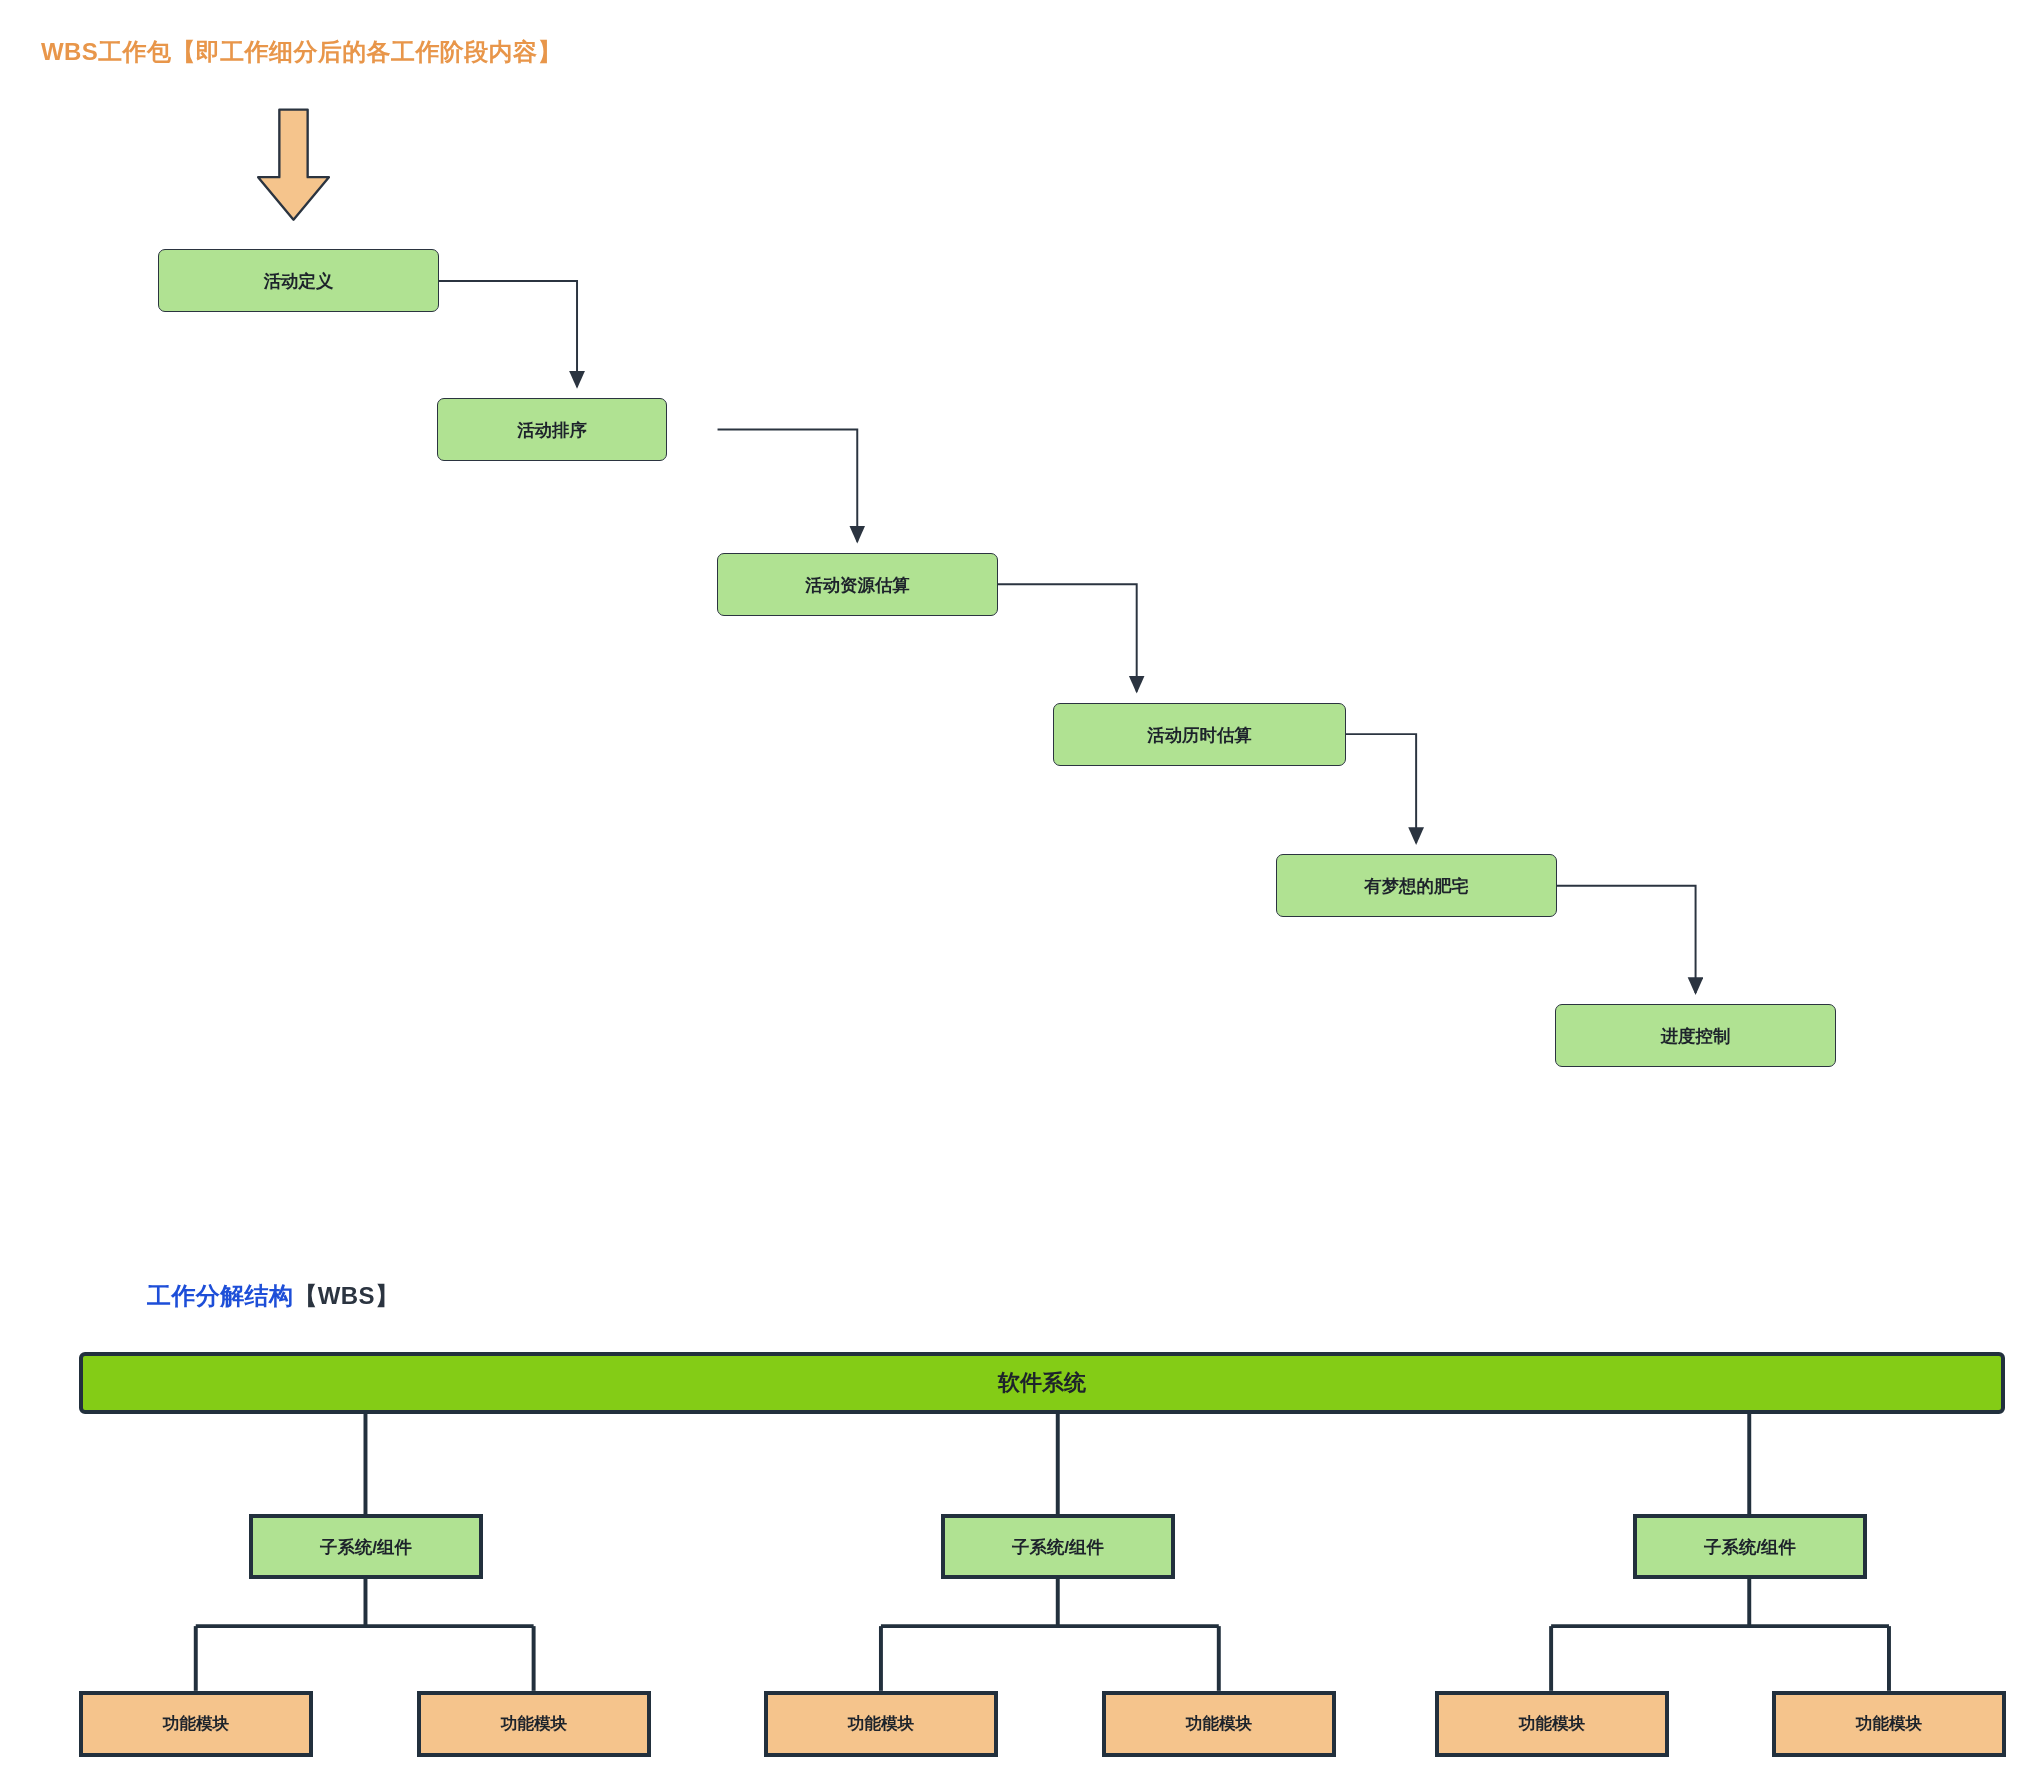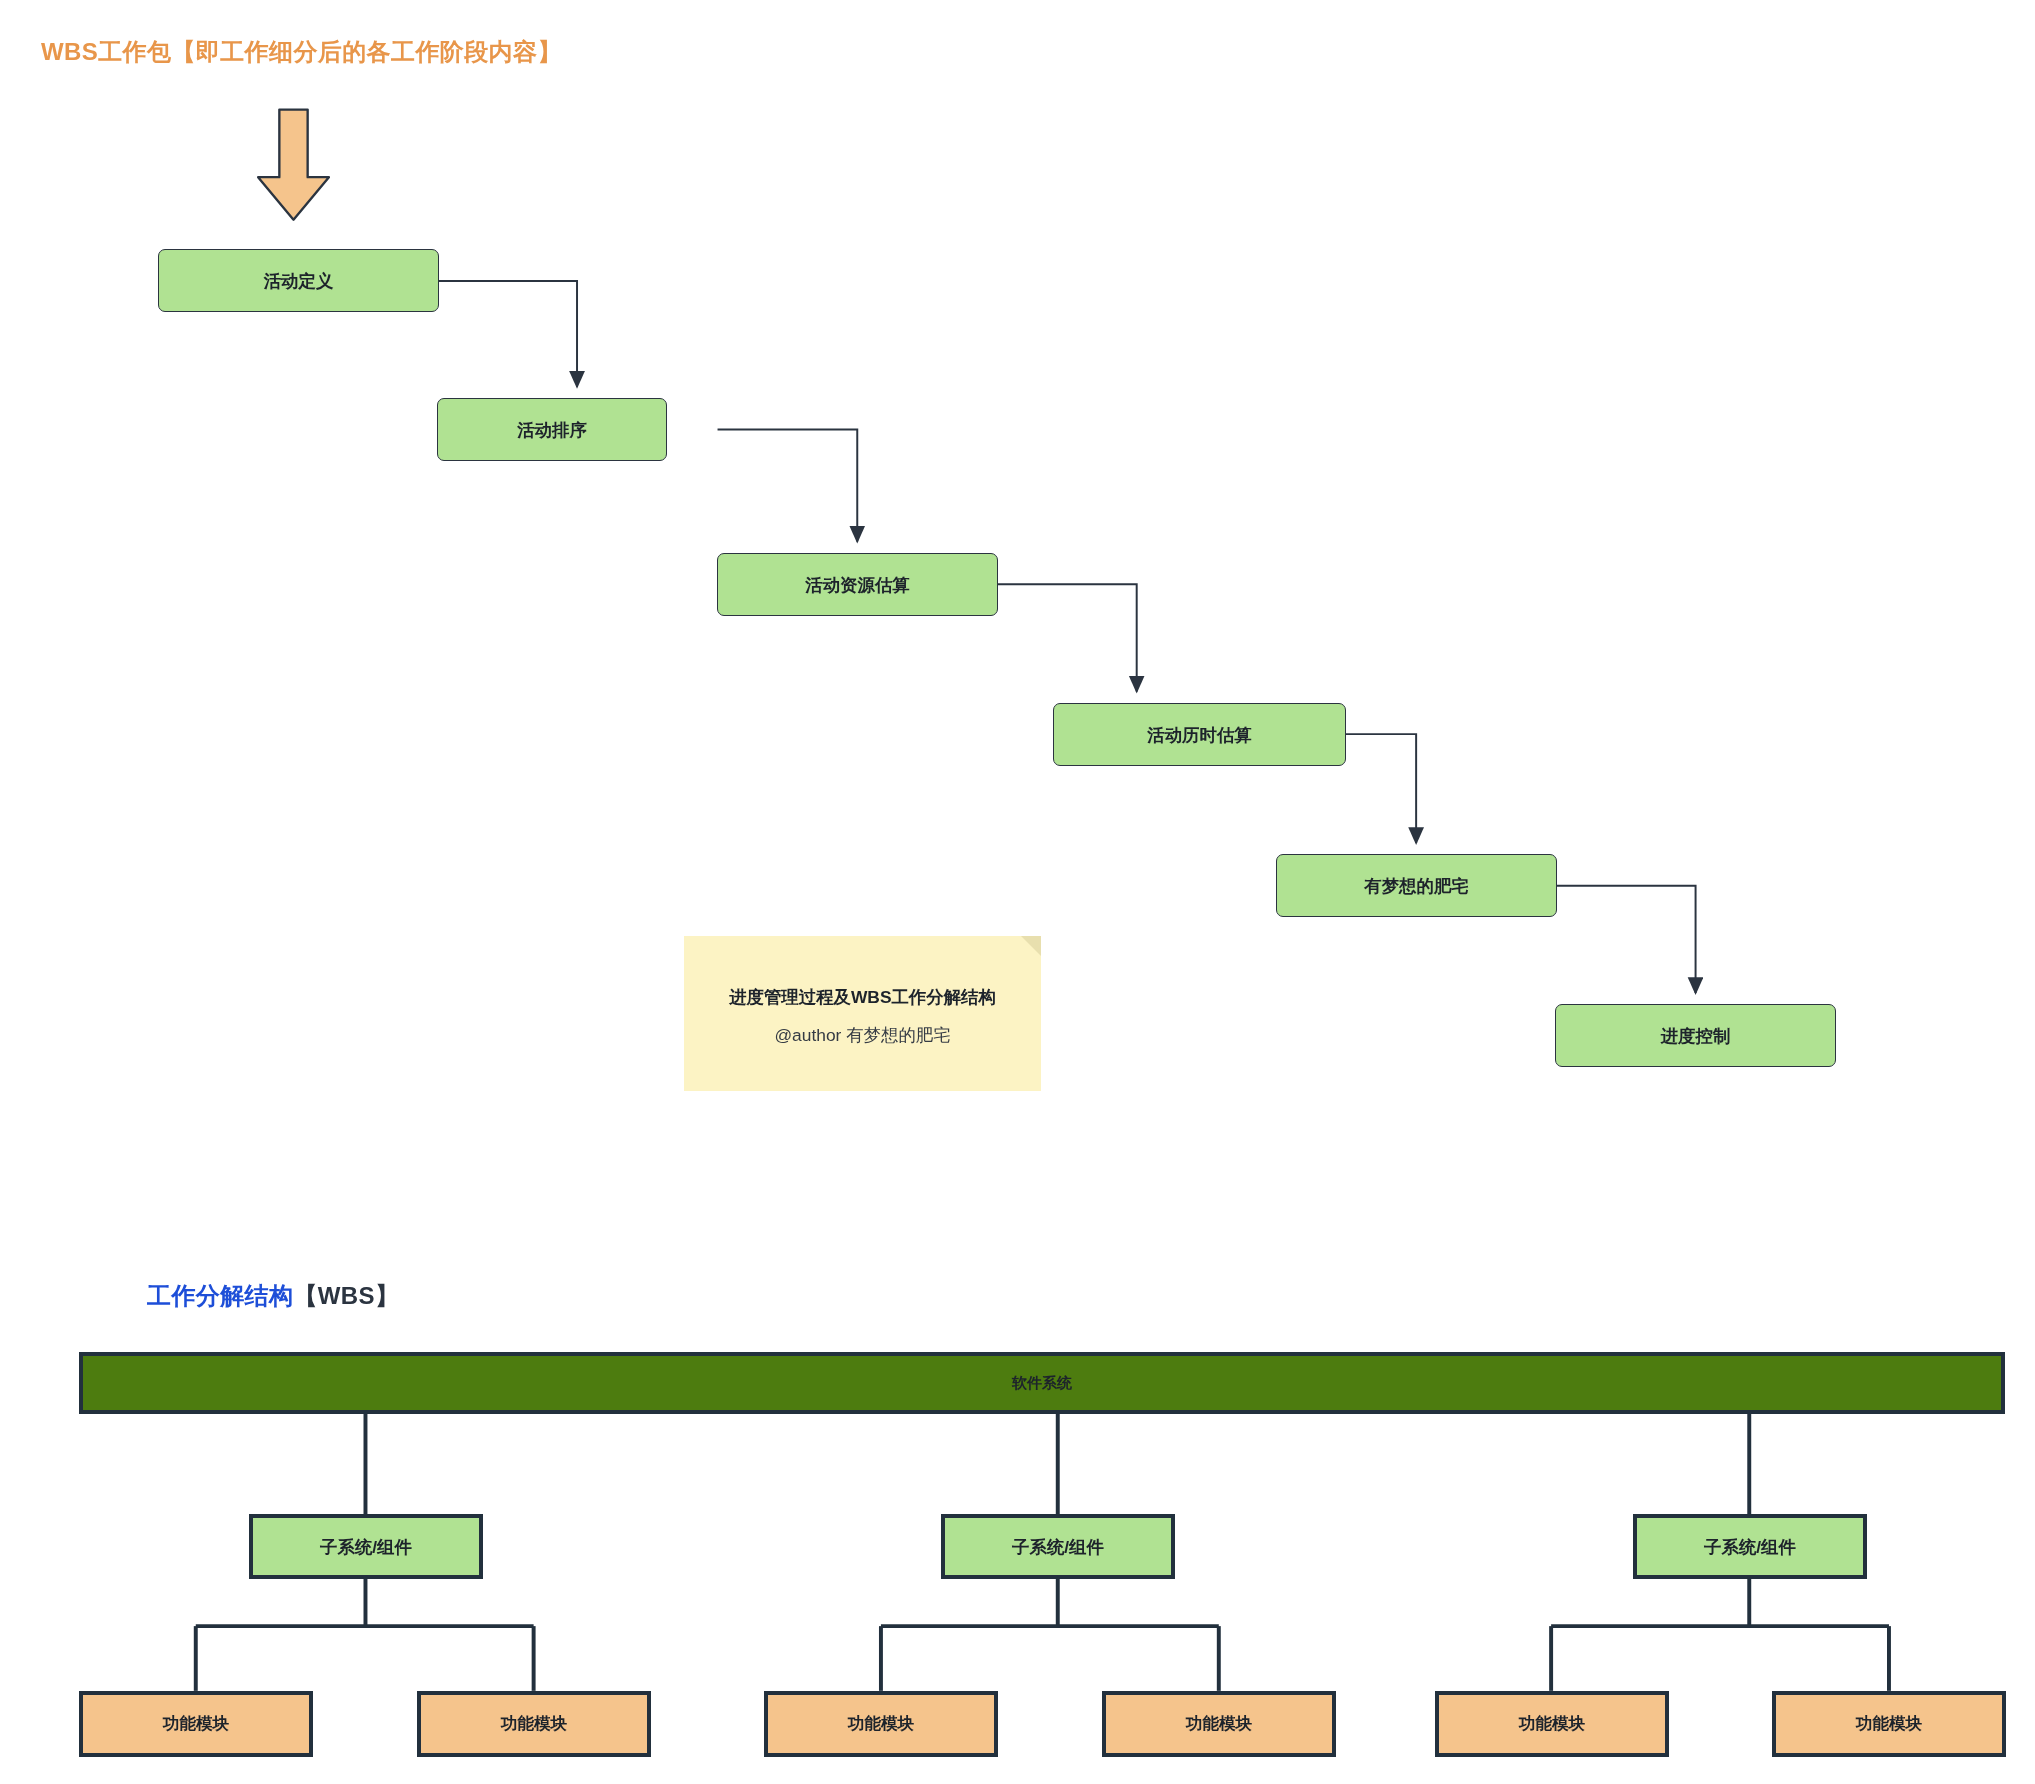--- a/index.html
+++ b/index.html
@@ -125,22 +125,23 @@
     box-sizing: border-box;
     border: 4px solid #22303d;
     display: flex;
     align-items: center;
     justify-content: center;
     font-weight: bold;
     color: #1d232b;
     white-space: nowrap;
   }
   .tree-node.root {
-    background: #4d7c0f;
-    font-size: 15px;
+    background: #84cc16;
+    font-size: 22px;
+    border-radius: 6px;
   }
   .tree-node.subsystem {
     background: #b0e292;
     font-size: 17.4px;
   }
   .tree-node.leaf {
     background: #f5c48c;
     font-size: 16.6px;
   }
 </style>
@@ -185,28 +186,20 @@
   <div class="flow-node" style="left:1053px; top:703px; width:293px; height:63px;">
     <span>活动历时估算</span>
   </div>
   <div class="flow-node" style="left:1276px; top:854px; width:281px; height:63px;">
     <span>有梦想的肥宅</span>
   </div>
   <div class="flow-node" style="left:1555px; top:1004px; width:281px; height:63px;">
     <span>进度控制</span>
   </div>
 
-  <div id="sticky-note">
-    <div class="note-body"></div>
-    <div class="note-fold"></div>
-    <div class="note-lines">
-      <div class="note-title">进度管理过程及WBS工作分解结构</div>
-      <div class="note-author">@author 有梦想的肥宅</div>
-    </div>
-  </div>
 
   <div class="section-title" id="title-wbs-structure">
     <span class="part-cn">工作分解结构</span><span class="part-en">【WBS】</span>
   </div>
 
   <svg id="tree-connectors" viewBox="0 0 2578 2260" width="2035" height="1784">
     <g stroke="#22303d" stroke-width="5" fill="none">
 
       <path d="M 463,1790 L 463,1918"></path>
       <path d="M 1340,1790 L 1340,1918"></path>

